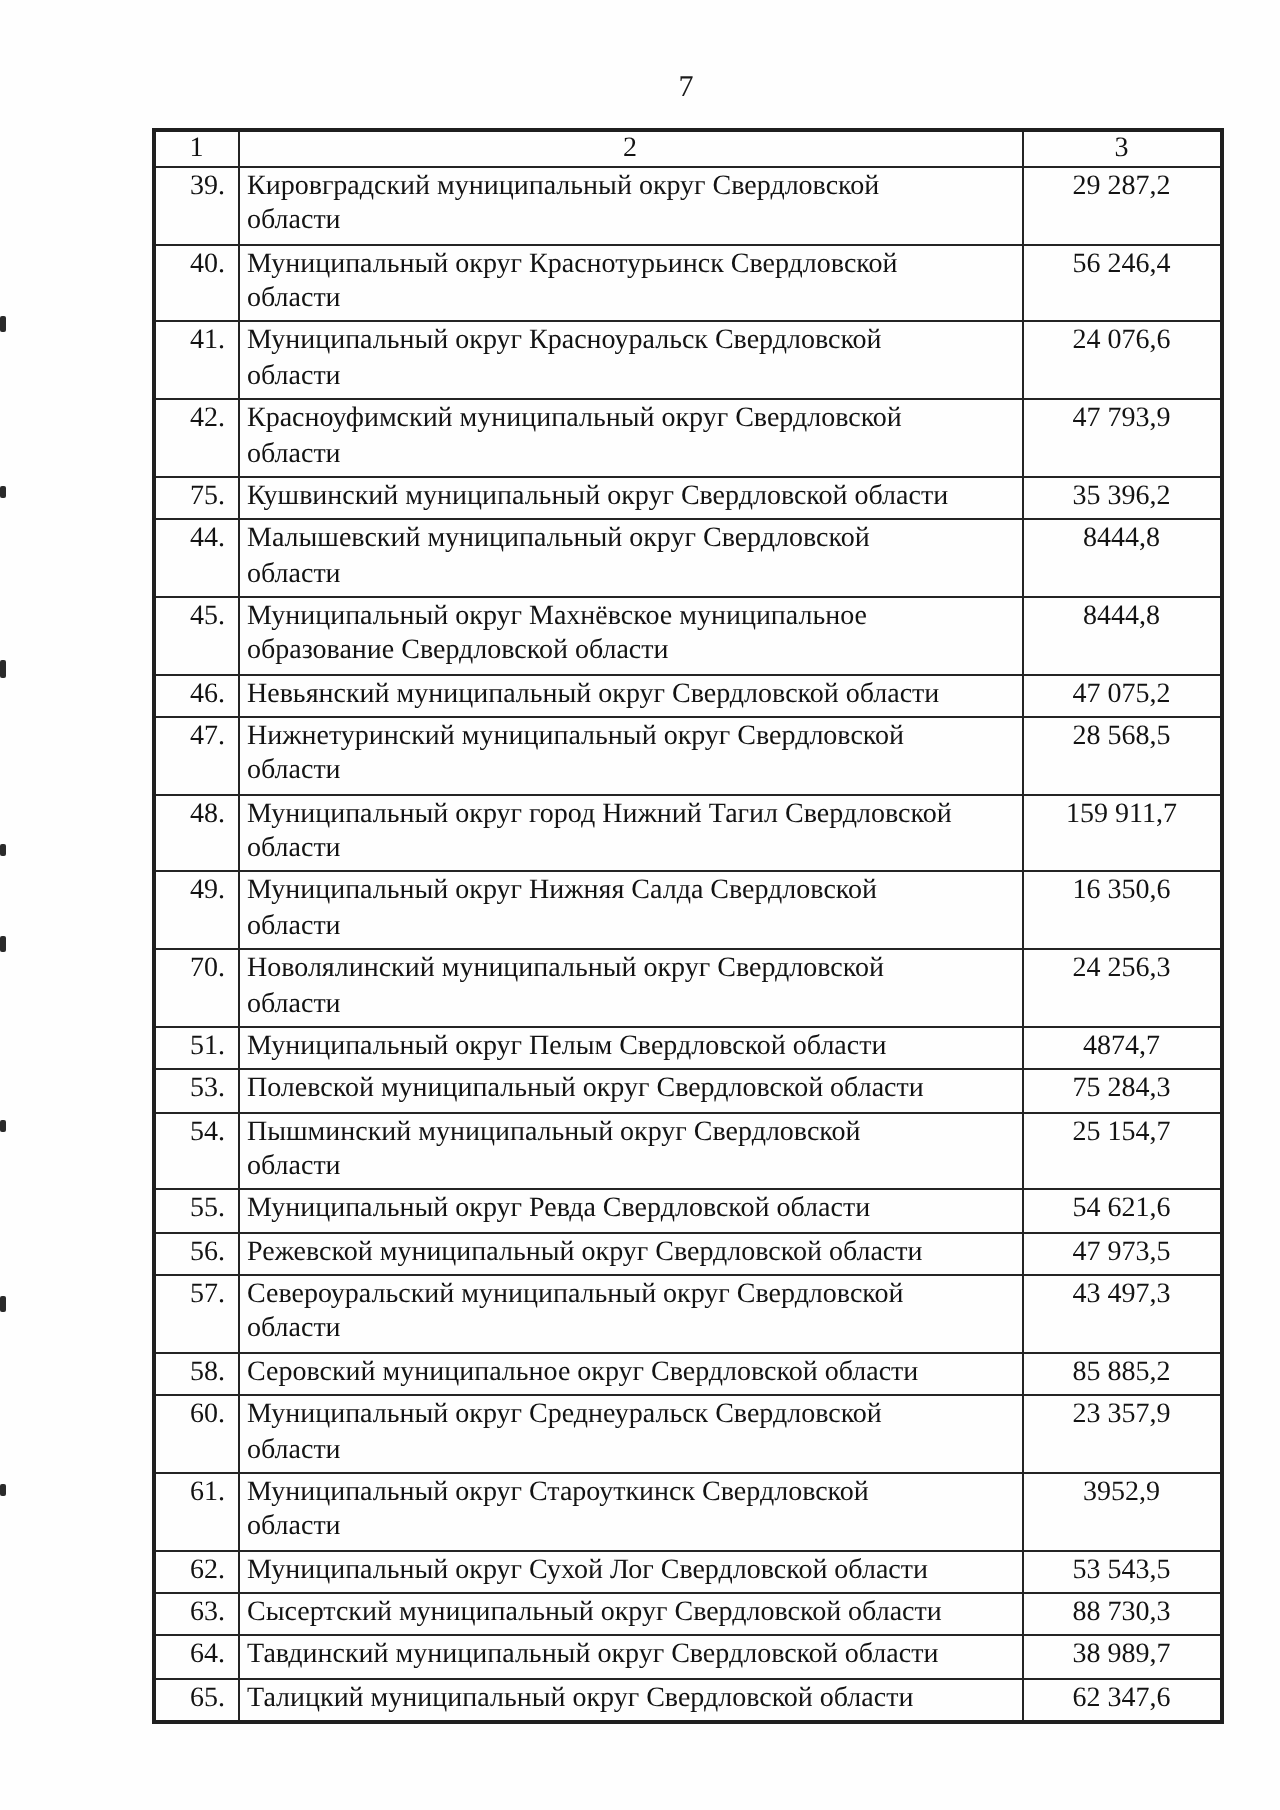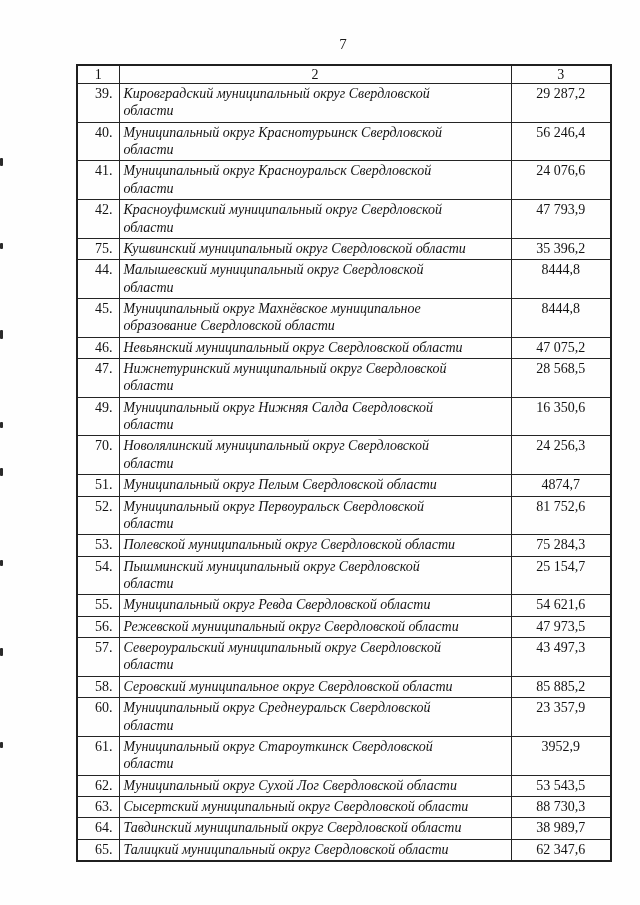--- a/index.html
+++ b/index.html
@@ -53,21 +53,20 @@
   .doc-table col.c2 { width: 392px; }
   .doc-table col.c3 { width: 100px; }
   .doc-table td.num {
     text-align: right;
     padding-left: 0;
     padding-right: 6px;
   }
   .doc-table td.name {
     text-align: left;
     white-space: pre-line;
-    font-style: italic;
   }
   .doc-table td.value {
     text-align: center;
     margin-left: 16px;
   }
   
   .artifact {
     position: absolute;
     left: 0;
     width: 3px;
@@ -150,41 +149,41 @@
           <td class="name">Невьянский муниципальный округ Свердловской области</td>
           <td class="value">47 075,2</td>
         </tr>
         <tr>
           <td class="num">47.</td>
           <td class="name">Нижнетуринский муниципальный округ Свердловской
 области</td>
           <td class="value">28 568,5</td>
         </tr>
         <tr>
+          <td class="num">48.</td>
+          <td class="name">Муниципальный округ город Нижний Тагил Свердловской
+области</td>
+          <td class="value">159 911,7</td>
+        </tr>
+        <tr>
           <td class="num">49.</td>
           <td class="name">Муниципальный округ Нижняя Салда Свердловской
 области</td>
           <td class="value">16 350,6</td>
         </tr>
         <tr>
           <td class="num">70.</td>
           <td class="name">Новолялинский муниципальный округ Свердловской
 области</td>
           <td class="value">24 256,3</td>
         </tr>
         <tr>
           <td class="num">51.</td>
           <td class="name">Муниципальный округ Пелым Свердловской области</td>
           <td class="value">4874,7</td>
-        </tr>
-        <tr>
-          <td class="num">52.</td>
-          <td class="name">Муниципальный округ Первоуральск Свердловской
-области</td>
-          <td class="value">81 752,6</td>
         </tr>
         <tr>
           <td class="num">53.</td>
           <td class="name">Полевской муниципальный округ Свердловской области</td>
           <td class="value">75 284,3</td>
         </tr>
         <tr>
           <td class="num">54.</td>
           <td class="name">Пышминский муниципальный округ Свердловской
 области</td>

